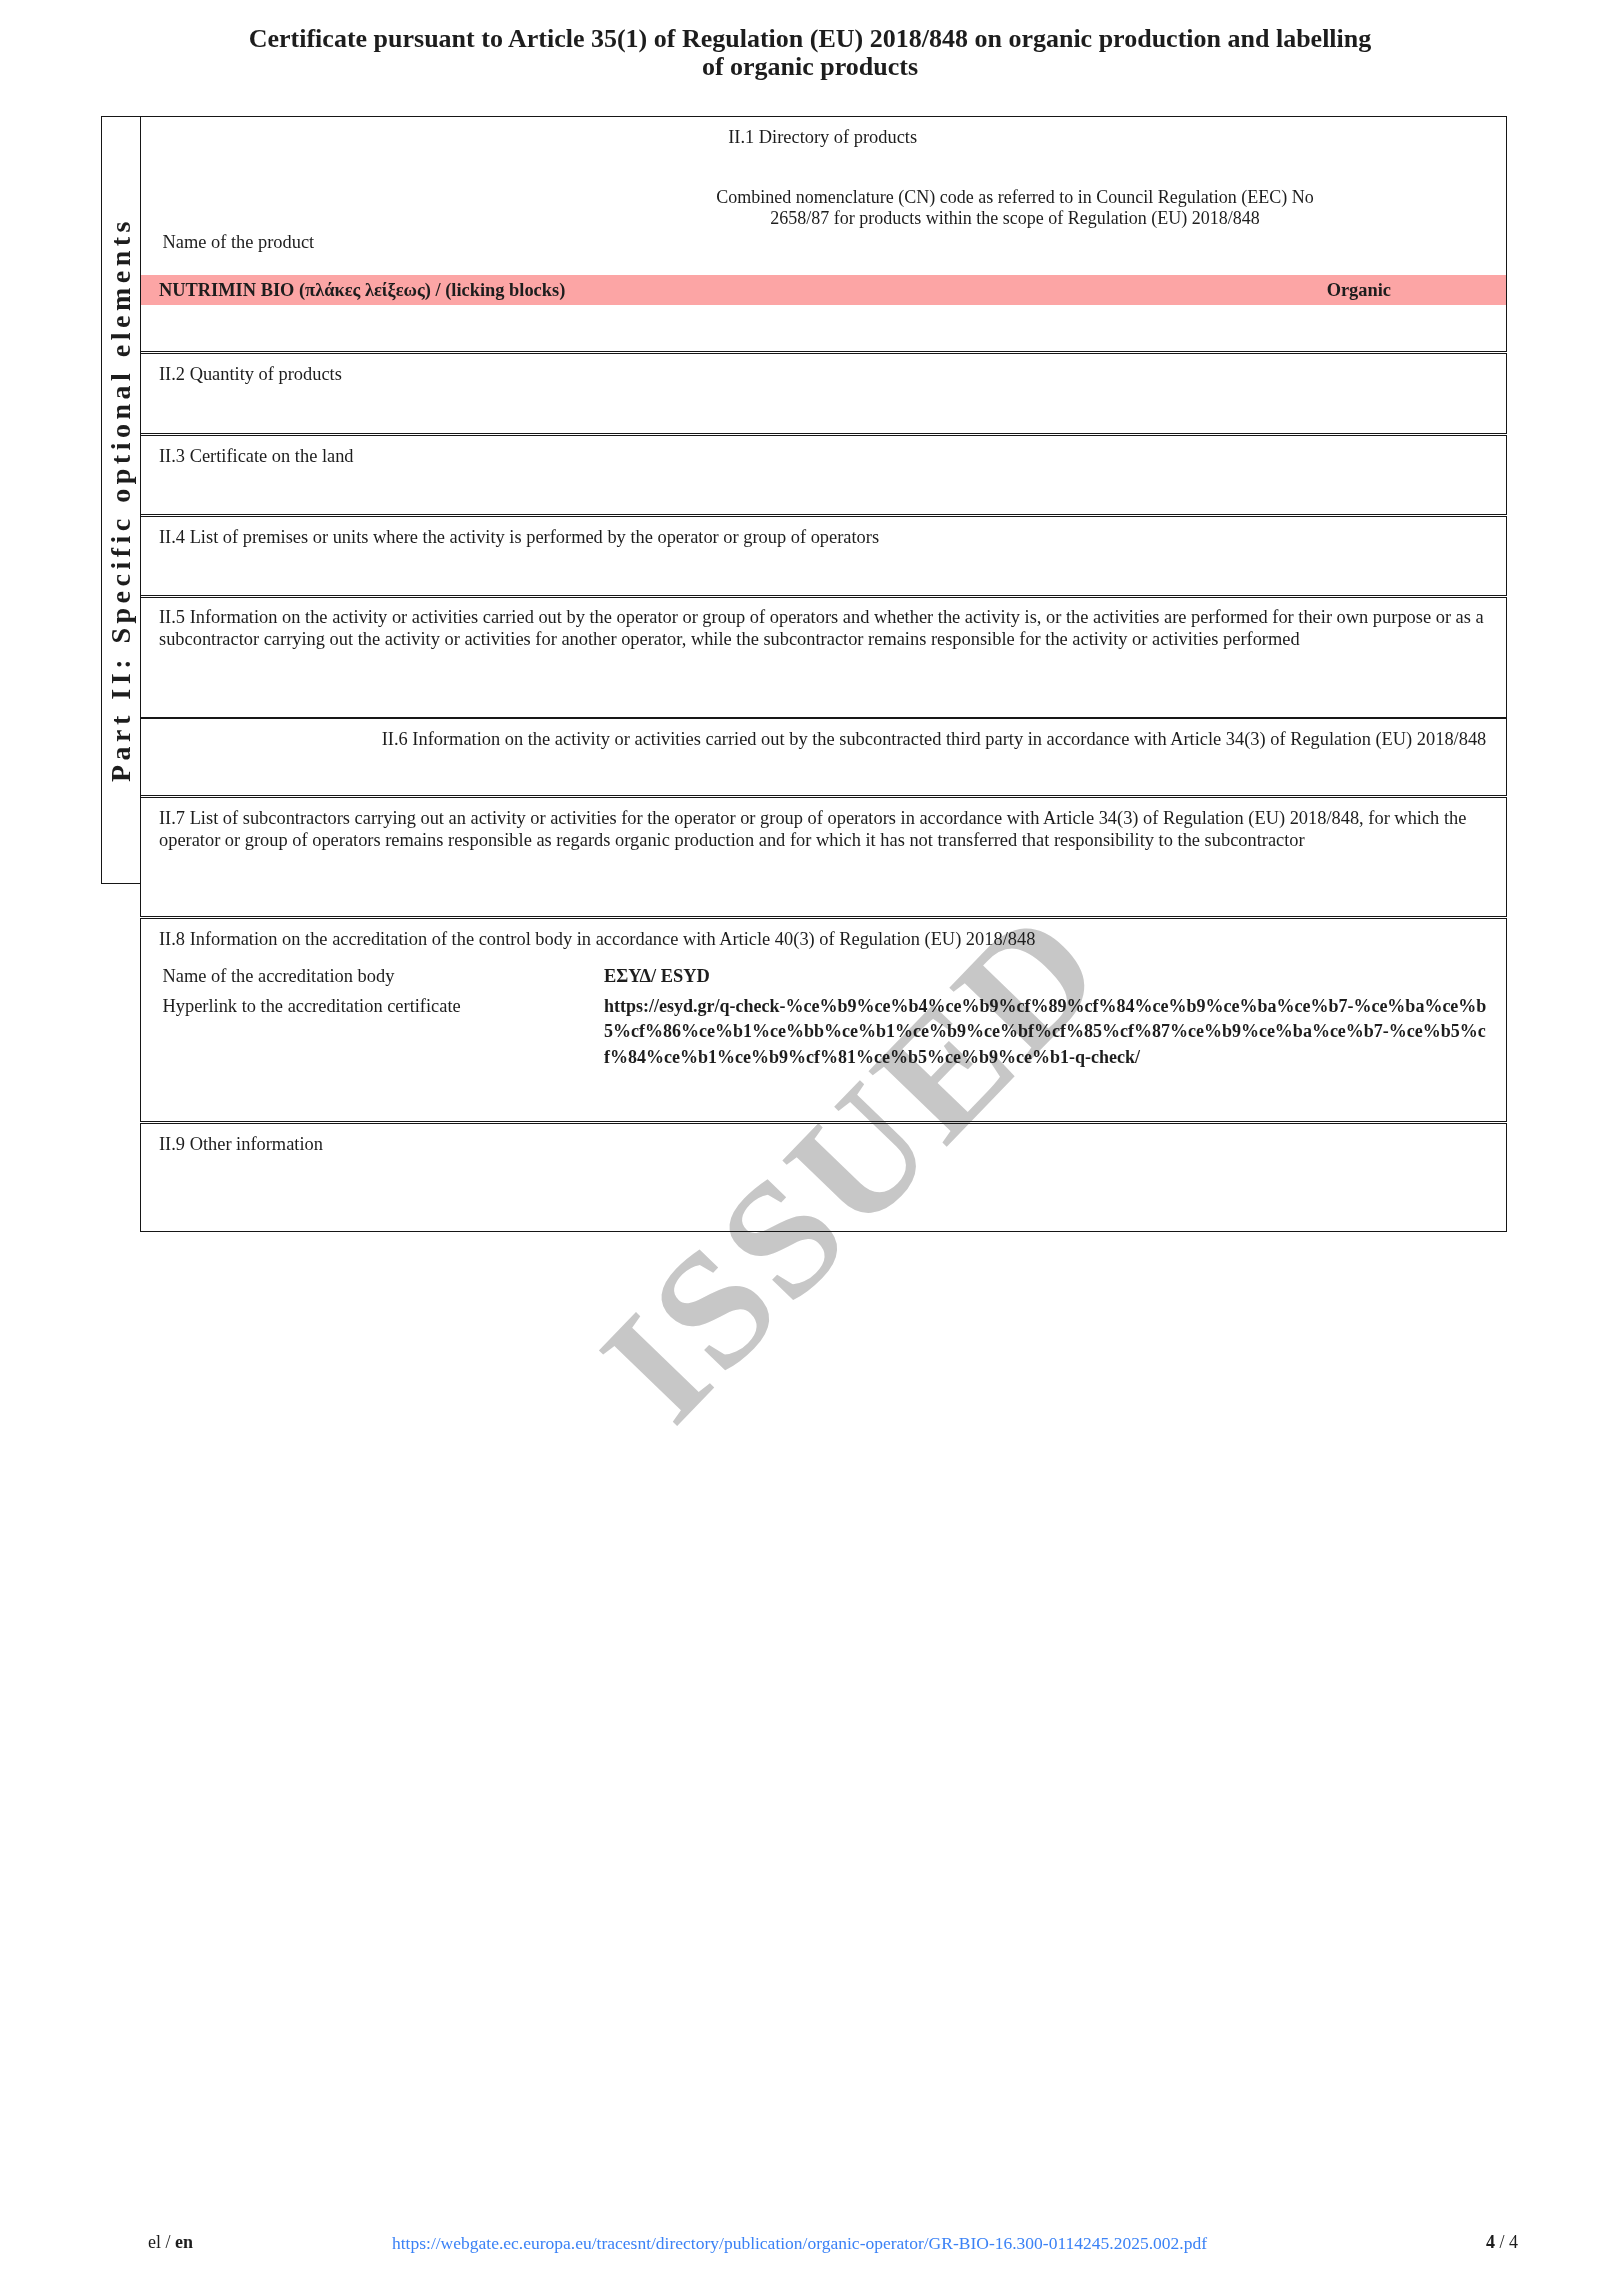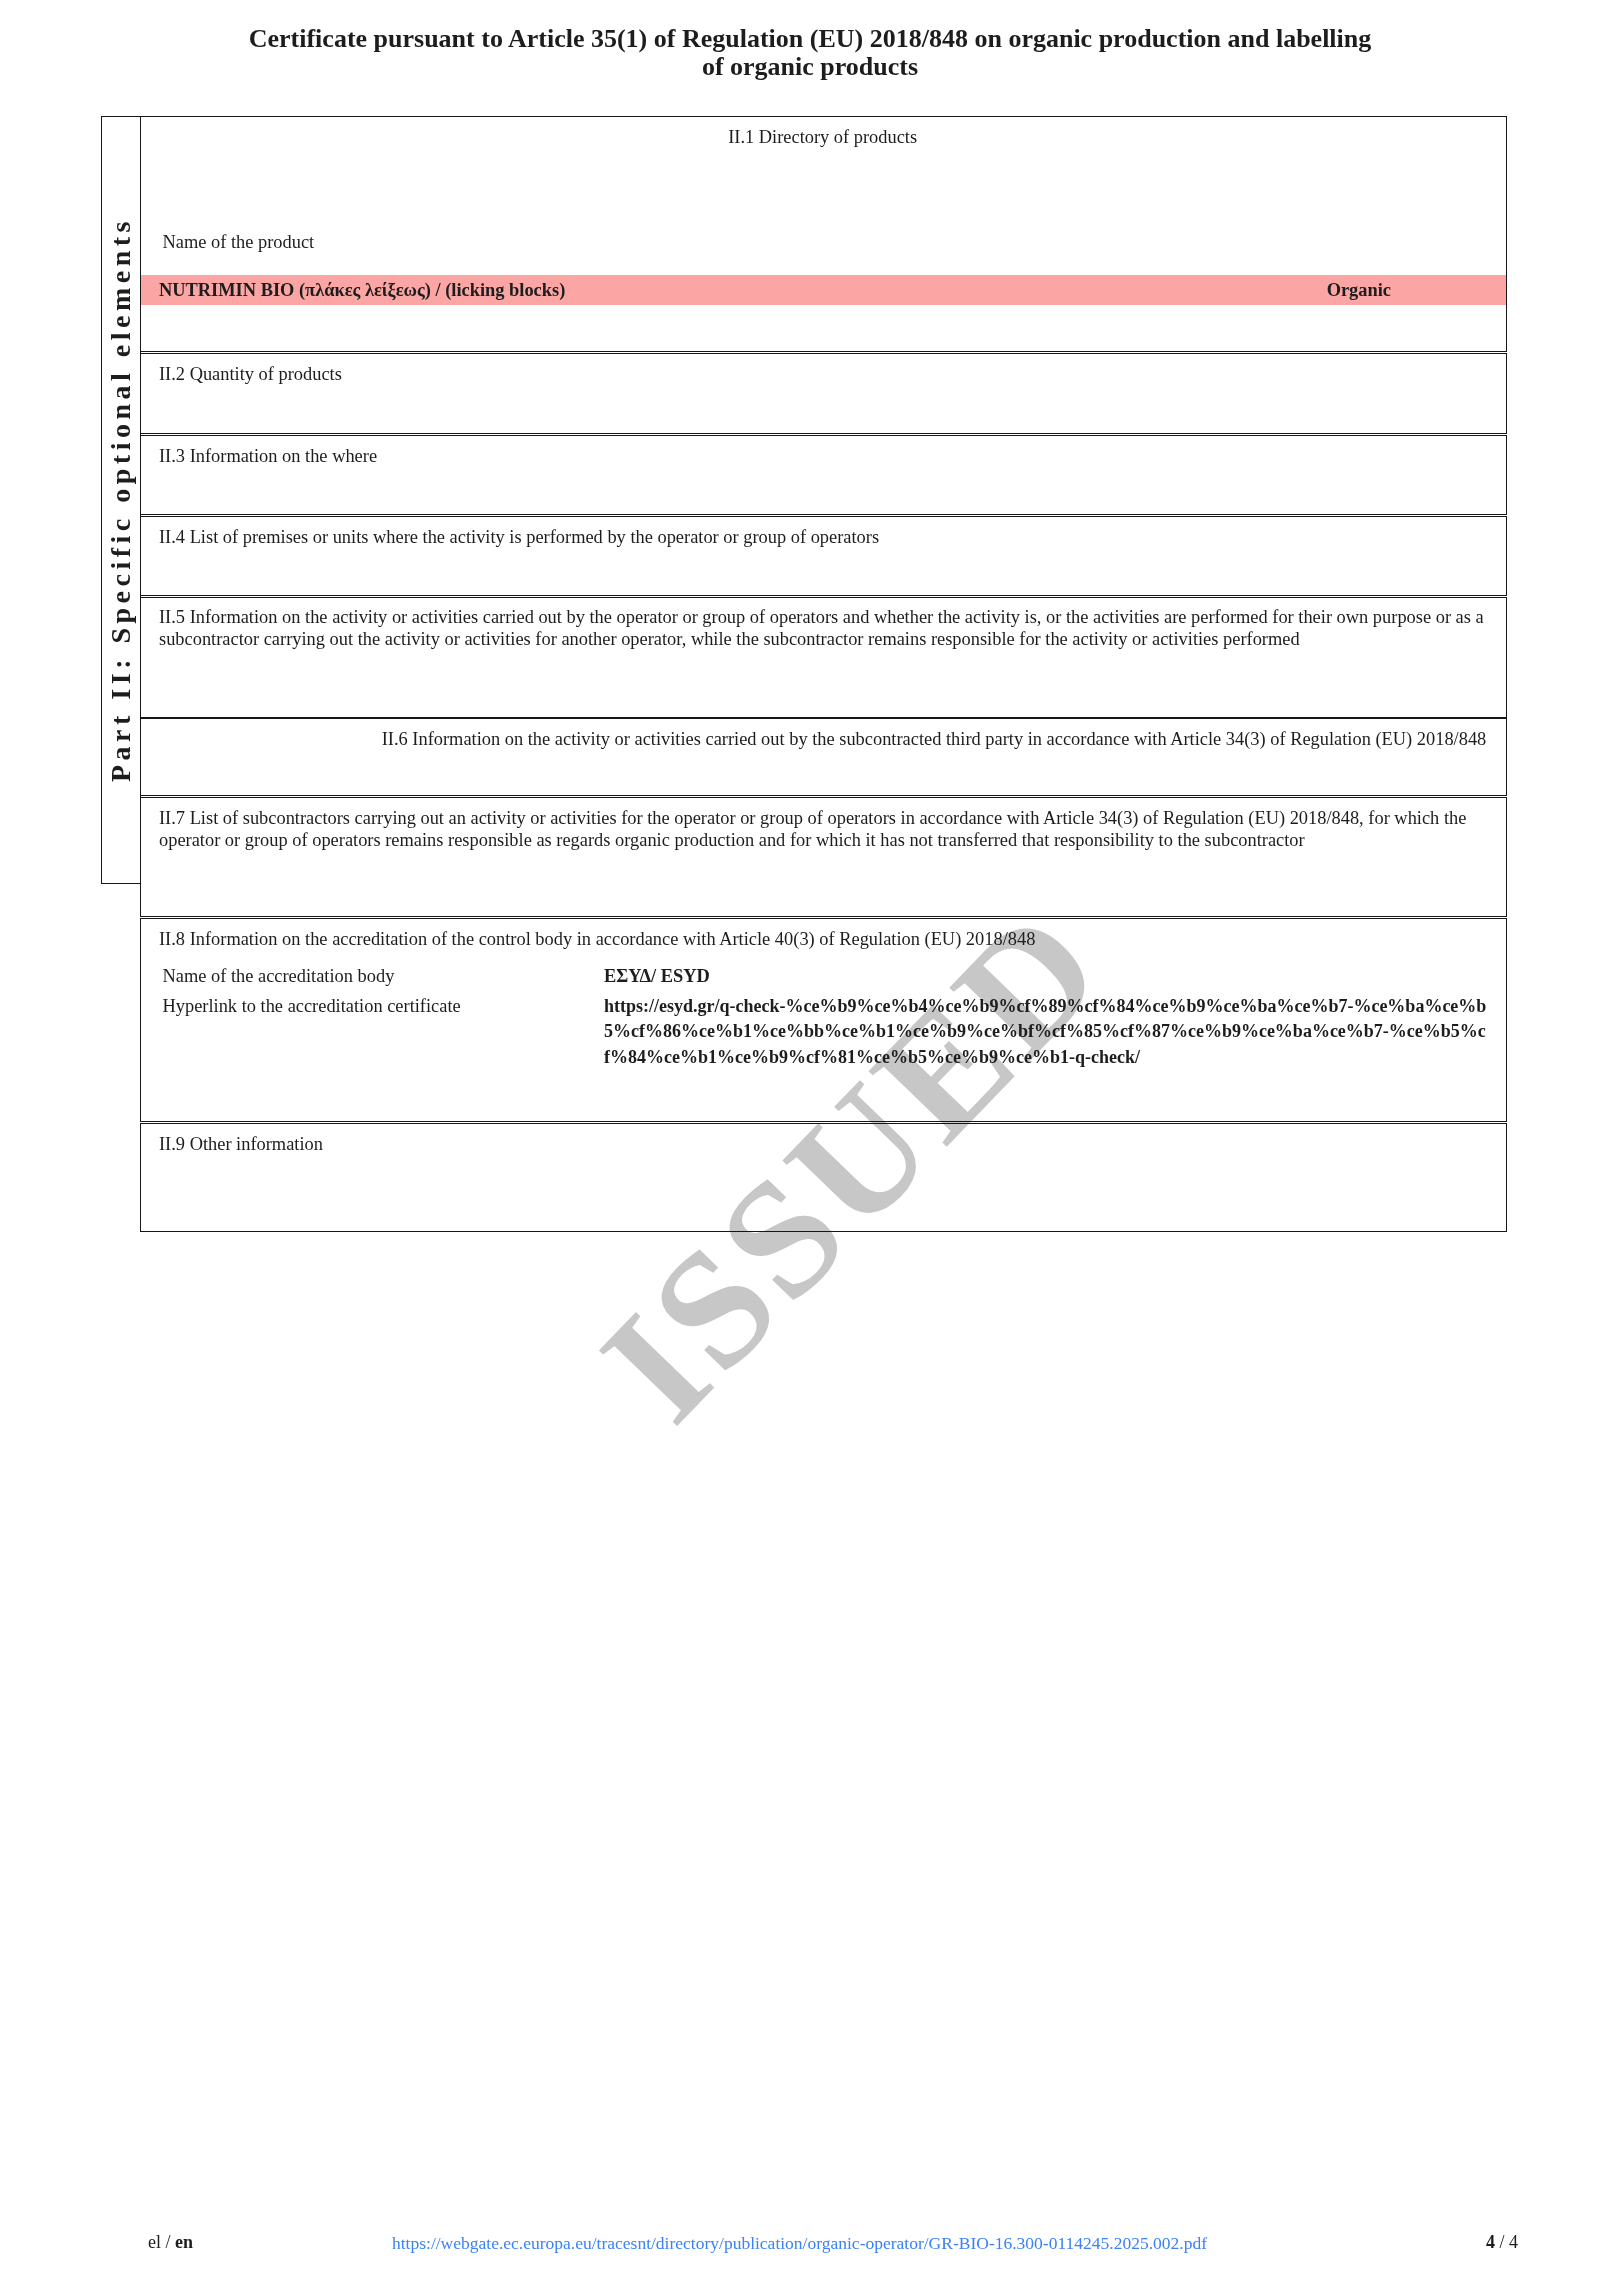--- a/index.html
+++ b/index.html
@@ -103,32 +103,33 @@
 
   <div class="sidebar">
     <span class="sidebar-text">Part II: Specific optional elements</span>
   </div>
 
   <div class="rows">
 
     <section class="row r1">
       <div class="sec-heading">II.1 Directory of products</div>
       <div class="col-name">Name of the product</div>
+      <div class="col-cn">Combined nomenclature (CN) code as referred to in Council Regulation (EEC) No 2658/87 for products within the scope of Regulation (EU) 2018/848</div>
       <div class="product-band">
         <span class="product-name">NUTRIMIN BIO (πλάκες λείξεως) / (licking blocks)</span>
         <span class="product-cat">Organic</span>
       </div>
     </section>
 
     <section class="row r2">
       <div class="sec-heading">II.2 Quantity of products</div>
     </section>
 
     <section class="row r3">
-      <div class="sec-heading">II.3 Information on the where</div>
+      <div class="sec-heading">II.3 Certificate on the land</div>
     </section>
 
     <section class="row r4">
       <div class="sec-heading">II.4 List of premises or units where the activity is performed by the operator or group of operators</div>
     </section>
 
     <section class="row r5">
       <div class="sec-heading">II.5 Information on the activity or activities carried out by the operator or group of operators and whether the activity is, or the activities are performed for their own purpose or as a subcontractor carrying out the activity or activities for another operator, while the subcontractor remains responsible for the activity or activities performed</div>
     </section>
 

